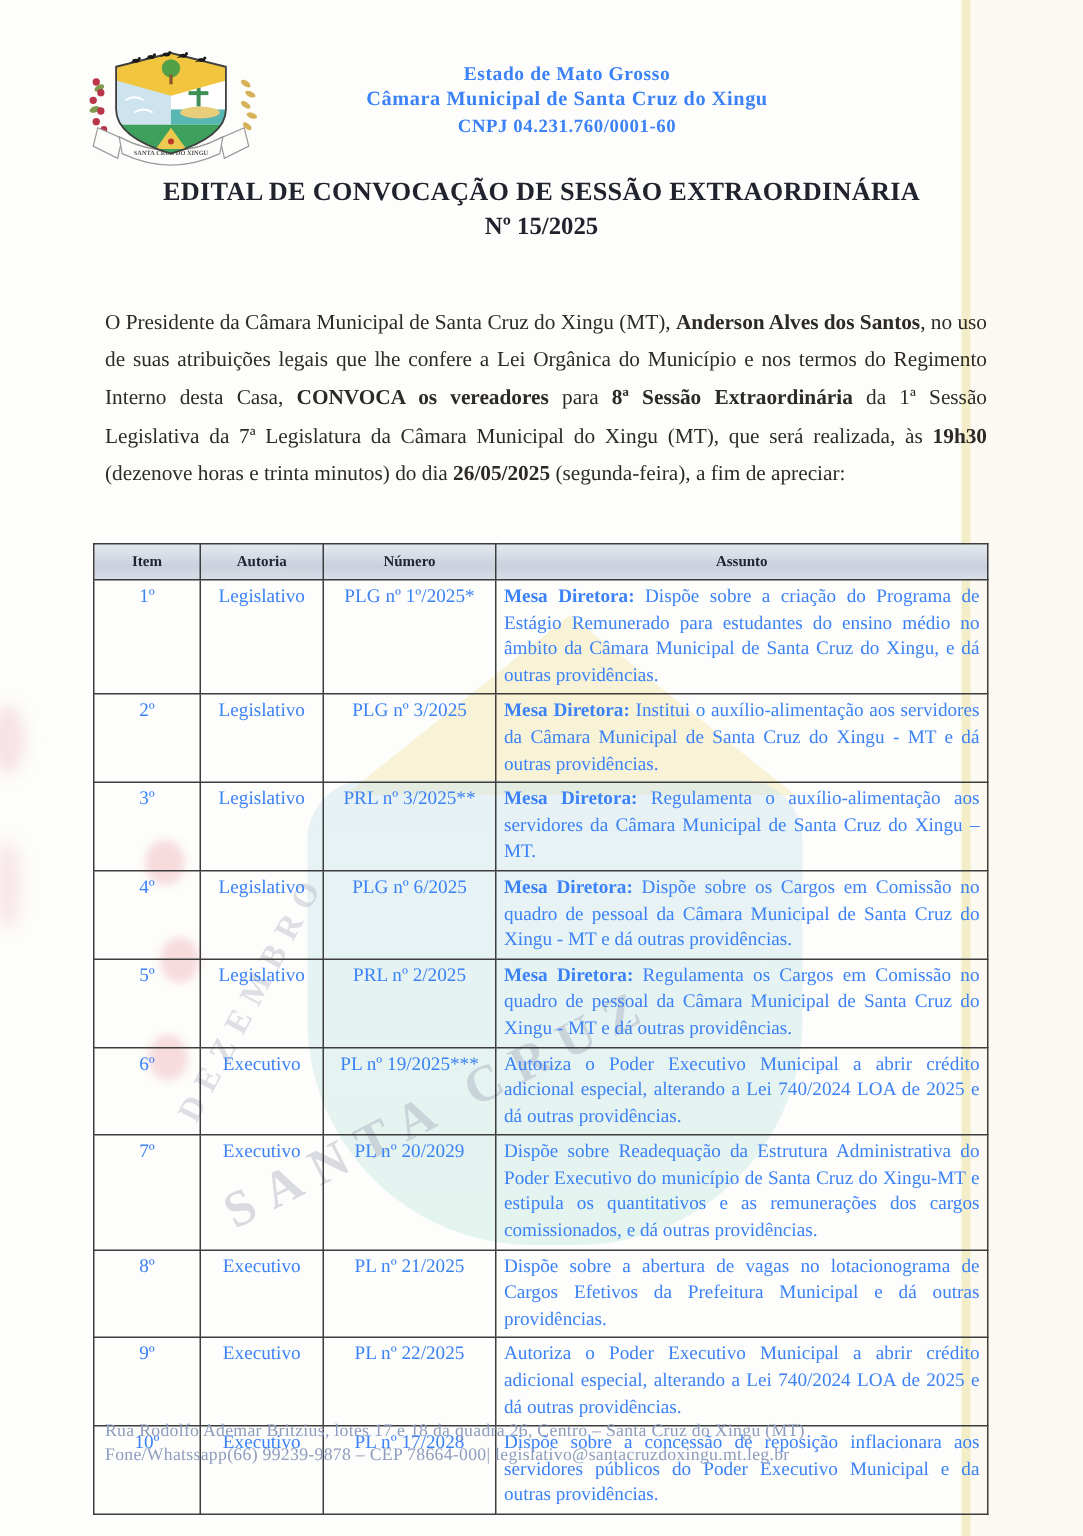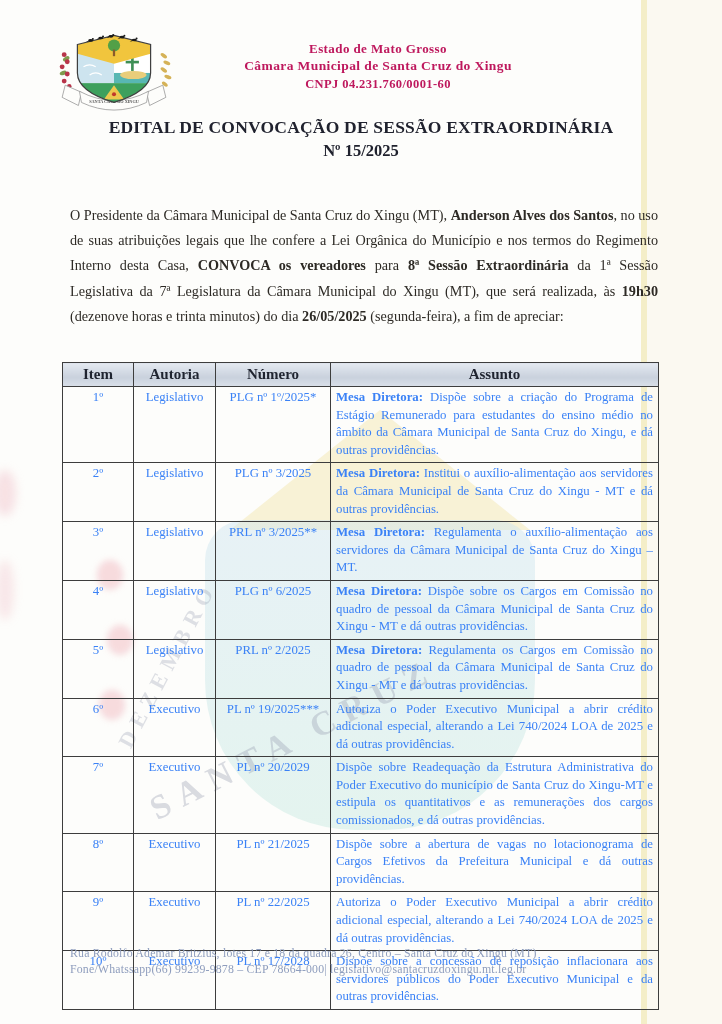--- a/index.html
+++ b/index.html
@@ -28,39 +28,39 @@
     background:rgba(238,168,178,.4);filter:blur(3px);}
   .wm-text1{position:absolute;left:40px;top:330px;transform:rotate(-27deg);
     font-weight:bold;font-size:34px;letter-spacing:10px;color:rgba(148,156,175,.35);
     white-space:nowrap;}
   .wm-text2{position:absolute;left:18px;top:350px;transform:rotate(-62deg);
     transform-origin:0 0;font-weight:bold;font-size:22px;letter-spacing:7px;
     color:rgba(148,156,175,.3);white-space:nowrap;}
   
   .crest{position:absolute;left:53px;top:28px;width:122px;height:94px;}
   .org-block{position:absolute;left:0;right:0;top:40px;text-align:center;
-    padding-left:34px;color:#be185d;font-weight:bold;letter-spacing:.4px;}
+    padding-left:34px;color:#3b82f6;font-weight:bold;letter-spacing:.4px;}
   .org-line1{font-size:13px;line-height:17px;}
   .org-line2{font-size:13.5px;line-height:18px;}
   .org-line3{font-size:12.5px;line-height:18px;}
   .title-block{position:absolute;left:0;right:0;top:115px;text-align:center;
     color:#20222e;font-weight:bold;}
   .title-line1{font-size:17.5px;line-height:24px;letter-spacing:.2px;}
   .title-line2{font-size:16.5px;line-height:23px;}
   
   .paragraph{position:absolute;left:70px;right:64px;top:203px;
     font-size:14.2px;line-height:25.2px;color:#2d2a25;text-align:justify;}
   .seg-b{font-weight:bold;}
   
   .agenda{position:absolute;left:62px;top:362px;width:596px;
     border-collapse:collapse;table-layout:fixed;}
   .agenda th{
     background:linear-gradient(180deg,#e4e9f0 0%,#c9d1dd 60%,#d9dfe8 100%);
     border:1px solid #3d3d3d;color:#1f2430;font-weight:bold;
-    font-size:15px;padding:3px 2px;line-height:17px;}
+    font-size:10px;padding:3px 2px;line-height:17px;}
   .agenda td{border:1px solid #3d3d3d;vertical-align:top;
     font-size:12.8px;line-height:17.6px;color:#3b82f6;padding:2px 5px 3px;}
   .c-item,.c-autoria,.c-numero{text-align:center;}
   .c-assunto{text-align:justify;}
   
   .footer{position:absolute;left:70px;top:945px;color:#8e9dbd;
     font-size:11.8px;line-height:16px;letter-spacing:.2px;}
 </style>
 </head>
 <body>

